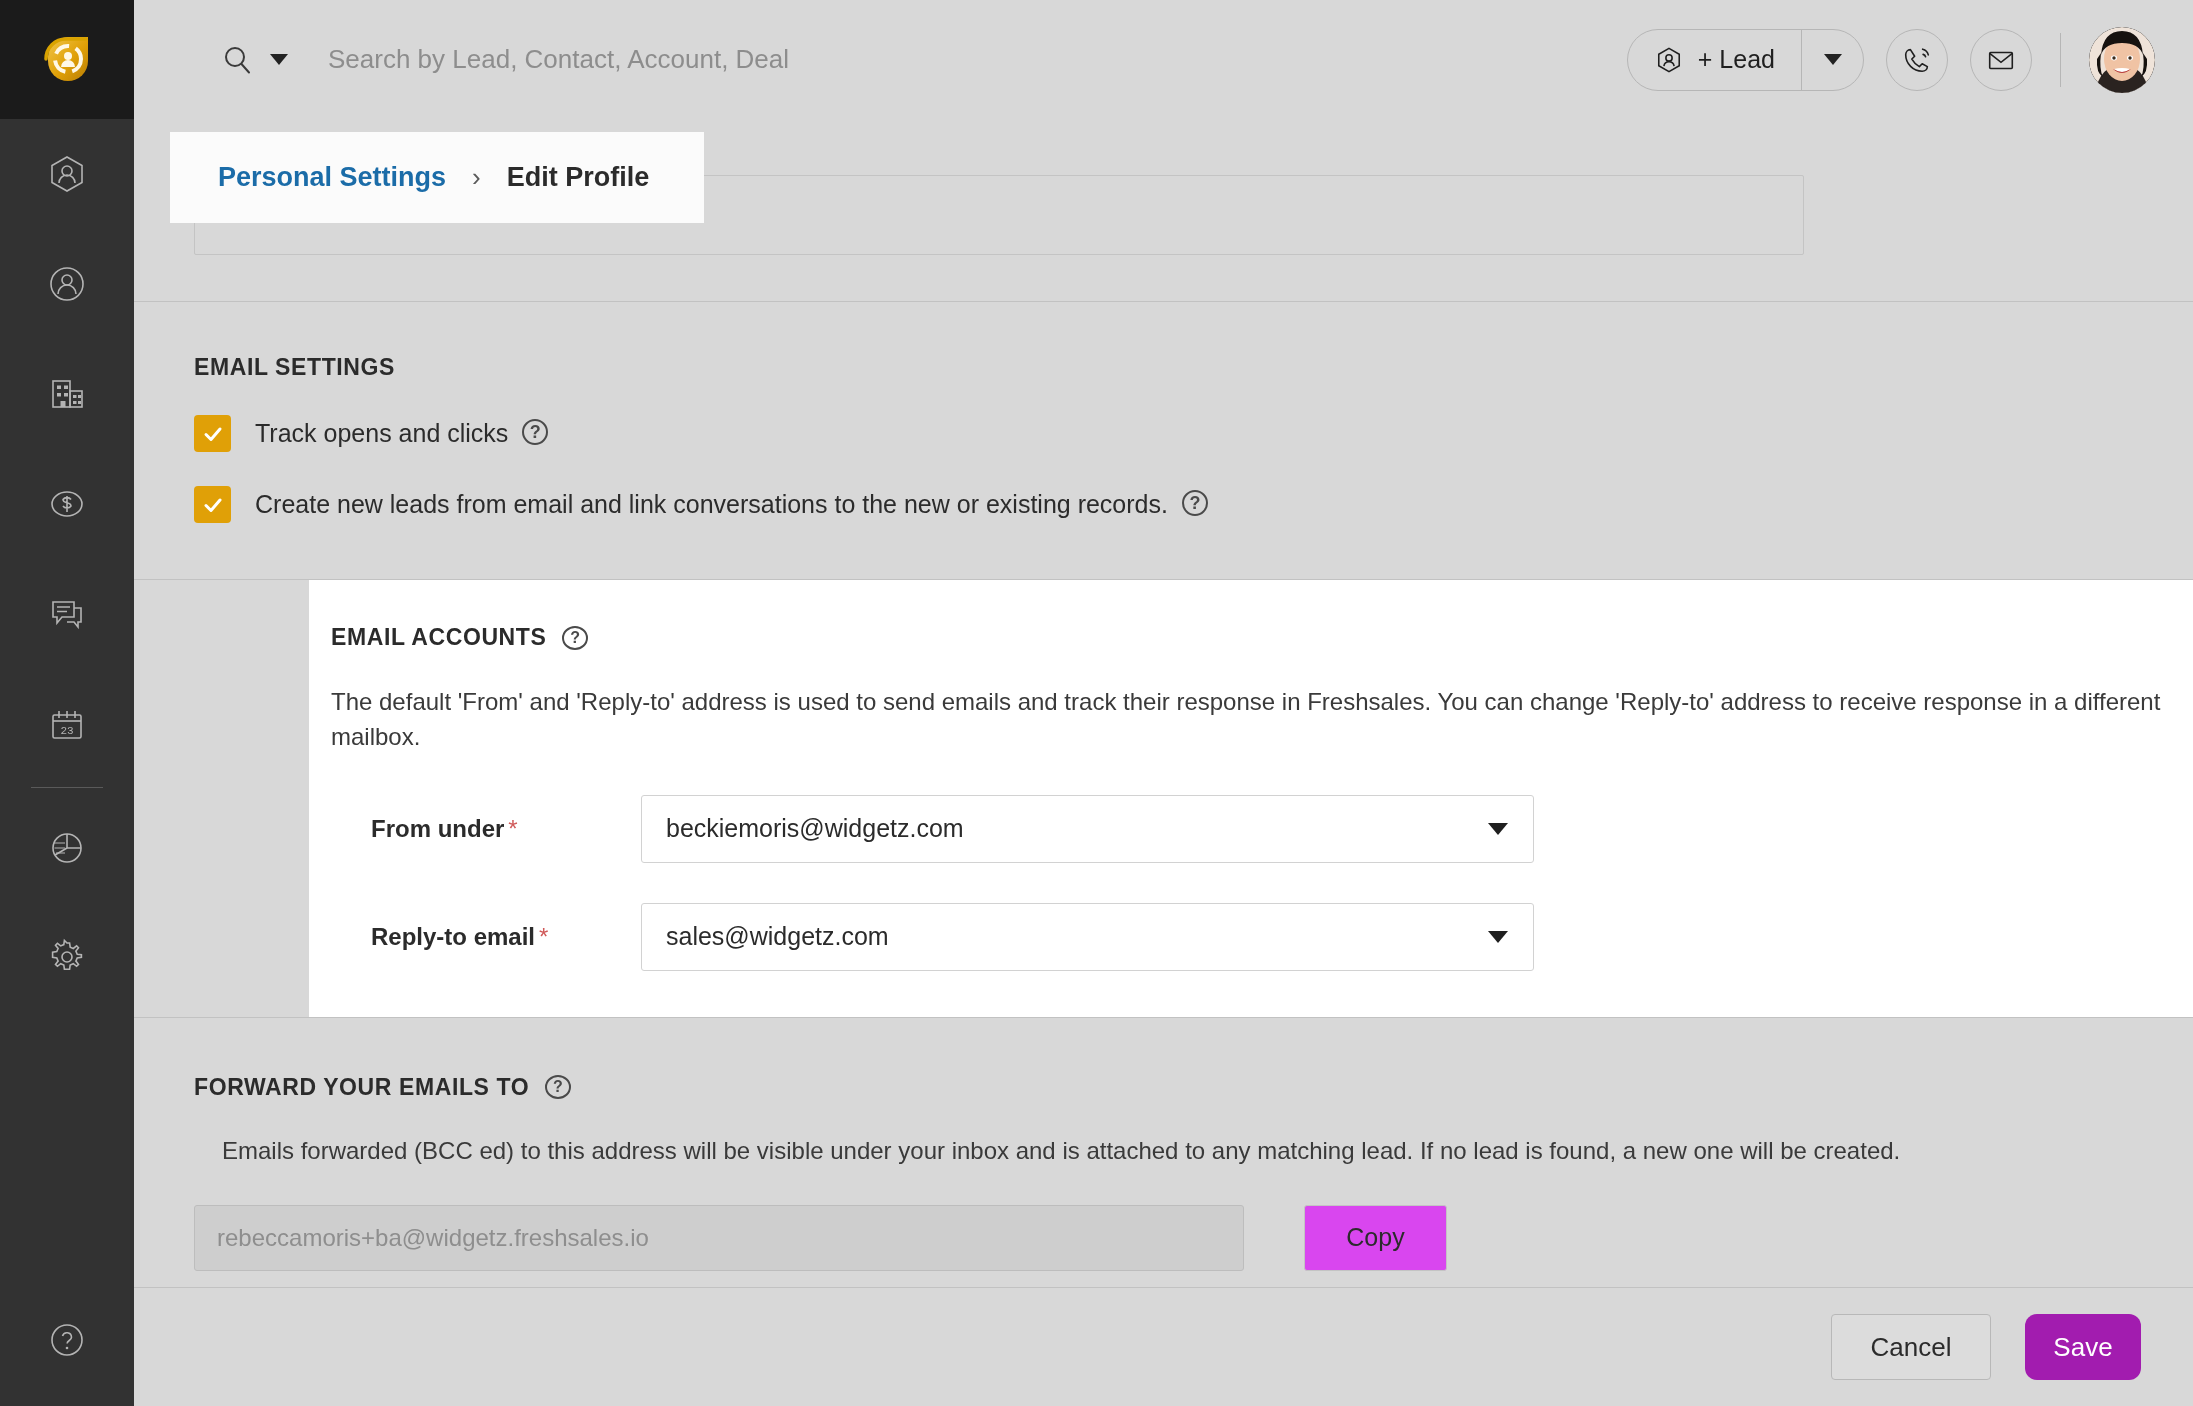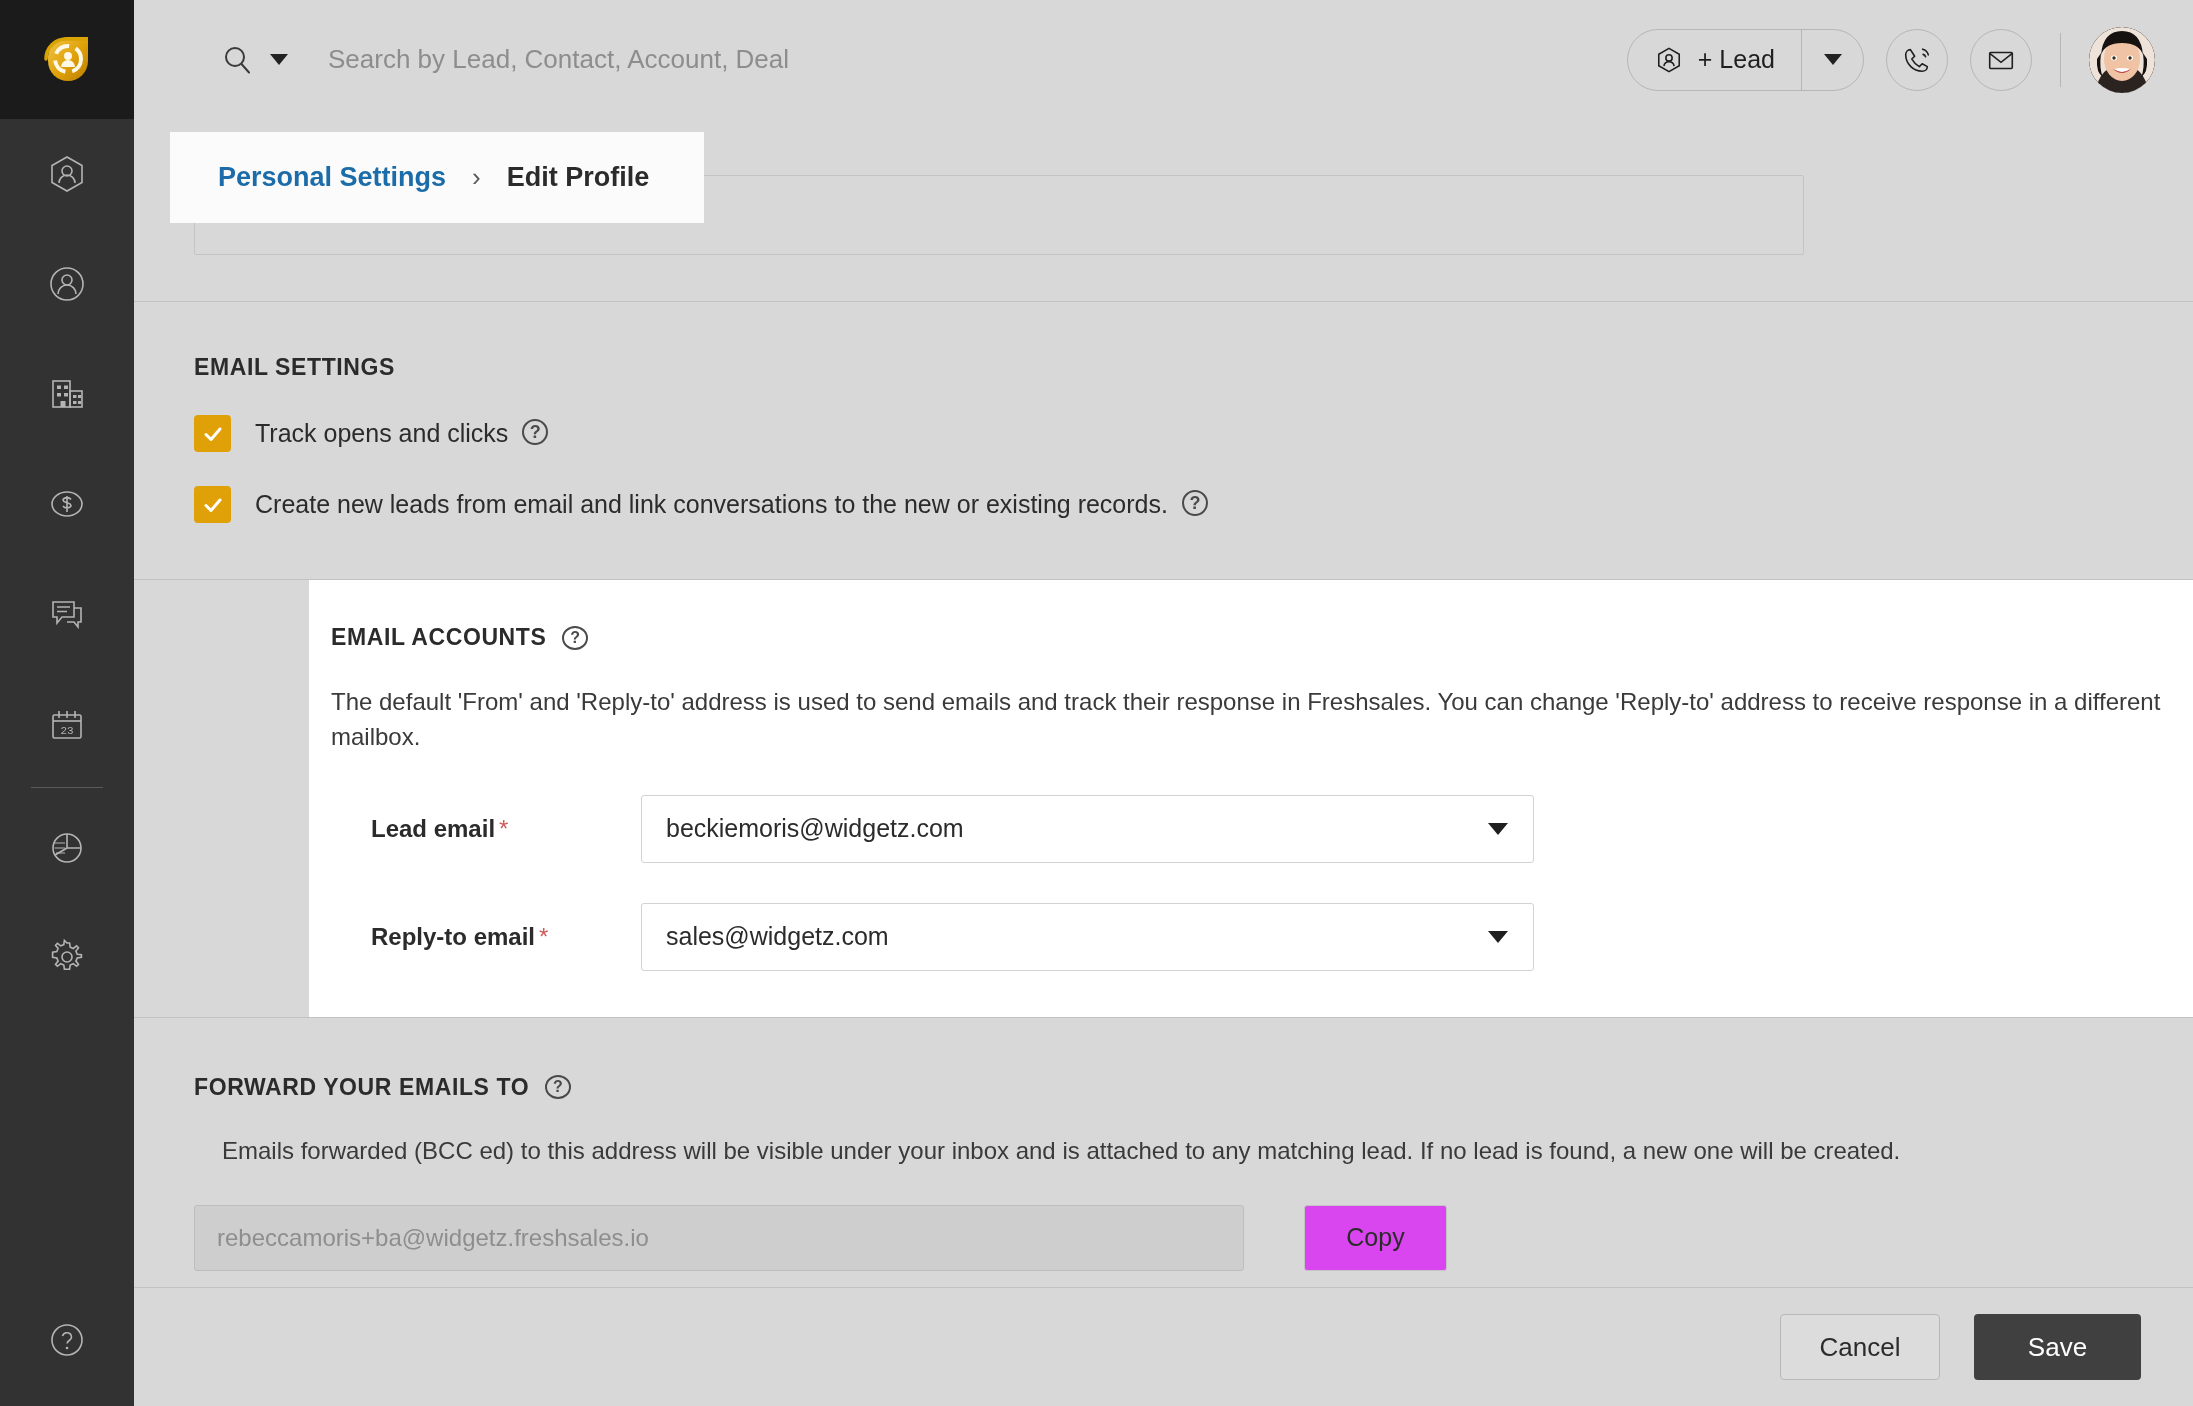--- a/index.html
+++ b/index.html
@@ -227,22 +227,22 @@
     display: flex; align-items: center; justify-content: flex-end;
     gap: 34px; padding-right: 52px;
   }
   #cancel-btn {
     width: 160px; height: 66px; border-radius: 4px;
     border: 1px solid #b8b8b8; background: #dcdcdc;
     font-size: 26px; color: #2b2b2b; cursor: pointer;
     font-family: "Liberation Sans", sans-serif;
   }
   #save-btn {
-    width: 167px; height: 66px; border-radius: 4px;
-    border: none; background: #404040;
+    width: 116px; height: 66px; border-radius: 12px;
+    border: none; background: #a21caf;
     font-size: 26px; color: #ffffff; cursor: pointer;
     font-family: "Liberation Sans", sans-serif;
   }
 </style>
 </head>
 <body>
 
 <div id="app">
 
   <nav id="rail">
@@ -469,21 +469,21 @@
       <section id="email-accounts-card">
         <div class="section-title">
           <span>EMAIL ACCOUNTS</span>
           <span class="help-icon sm">?</span>
         </div>
 
         <div id="ea-desc">The default 'From' and 'Reply-to' address is used to send emails and track their response in Freshsales. You can change 'Reply-to' address to receive response in a different mailbox.</div>
 
         <div class="field-row">
           <div class="field-label">
-            <span>Lead email</span><span class="req">*</span>
+            <span>From under</span><span class="req">*</span>
           </div>
           <div class="select-wrap">
             <div class="select-box">
               <span>beckiemoris@widgetz.com</span>
             </div>
             <span class="select-caret"></span>
           </div>
         </div>
 
         <div class="field-row">

